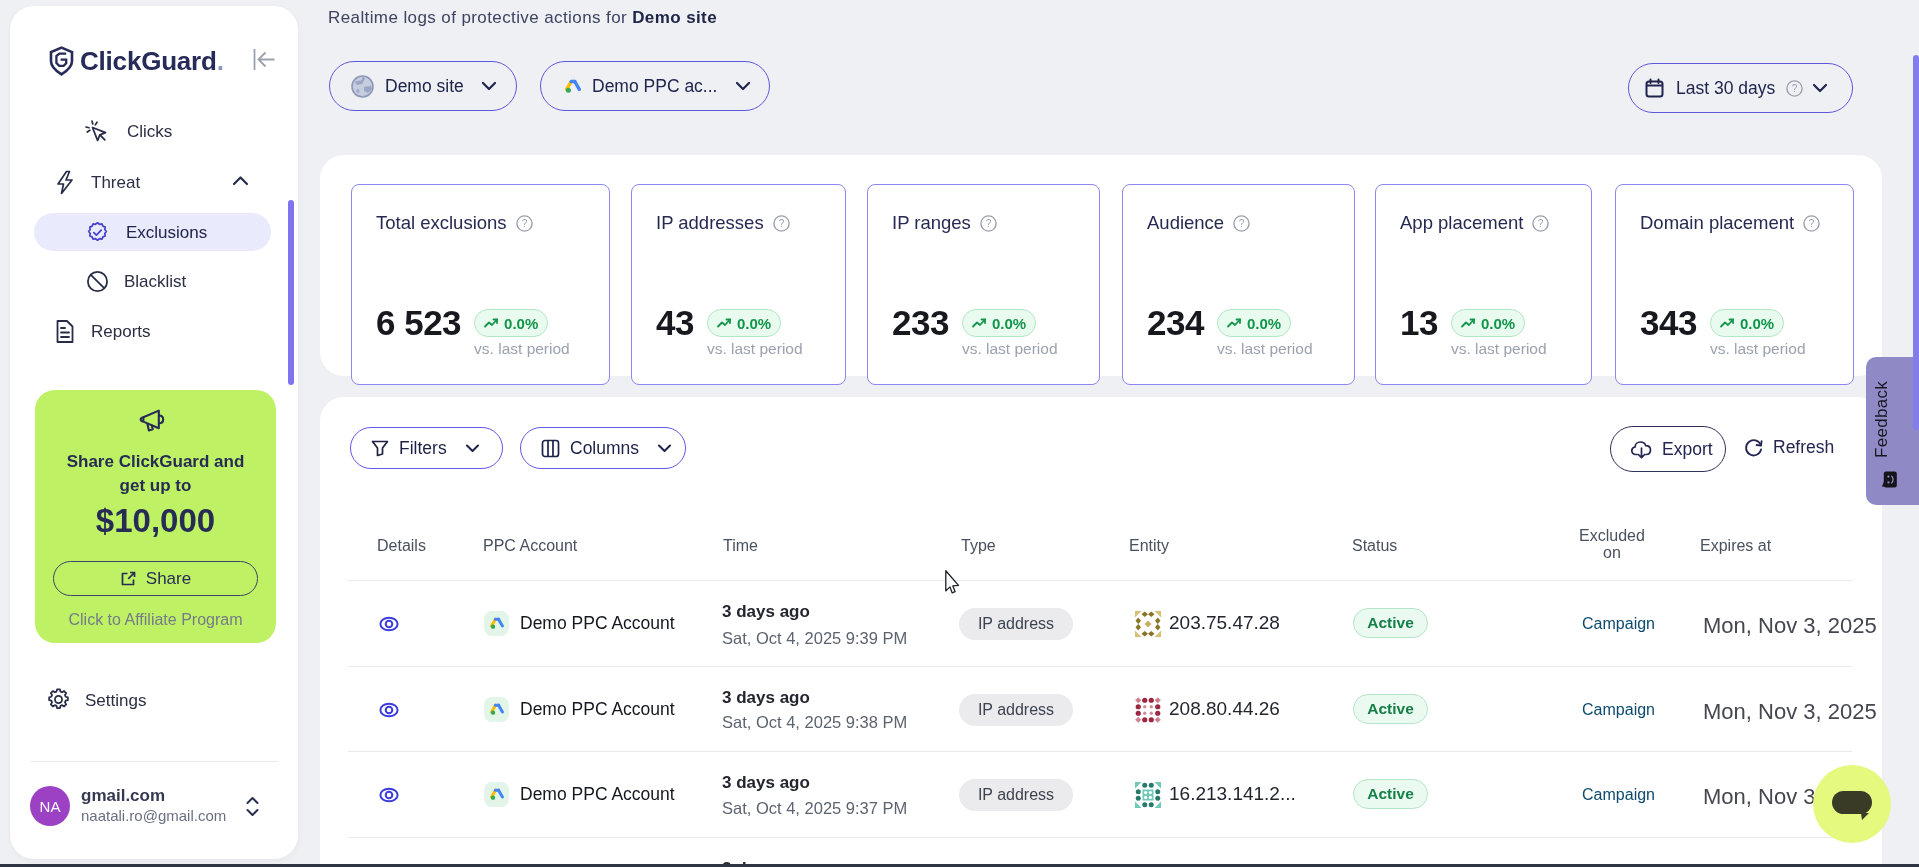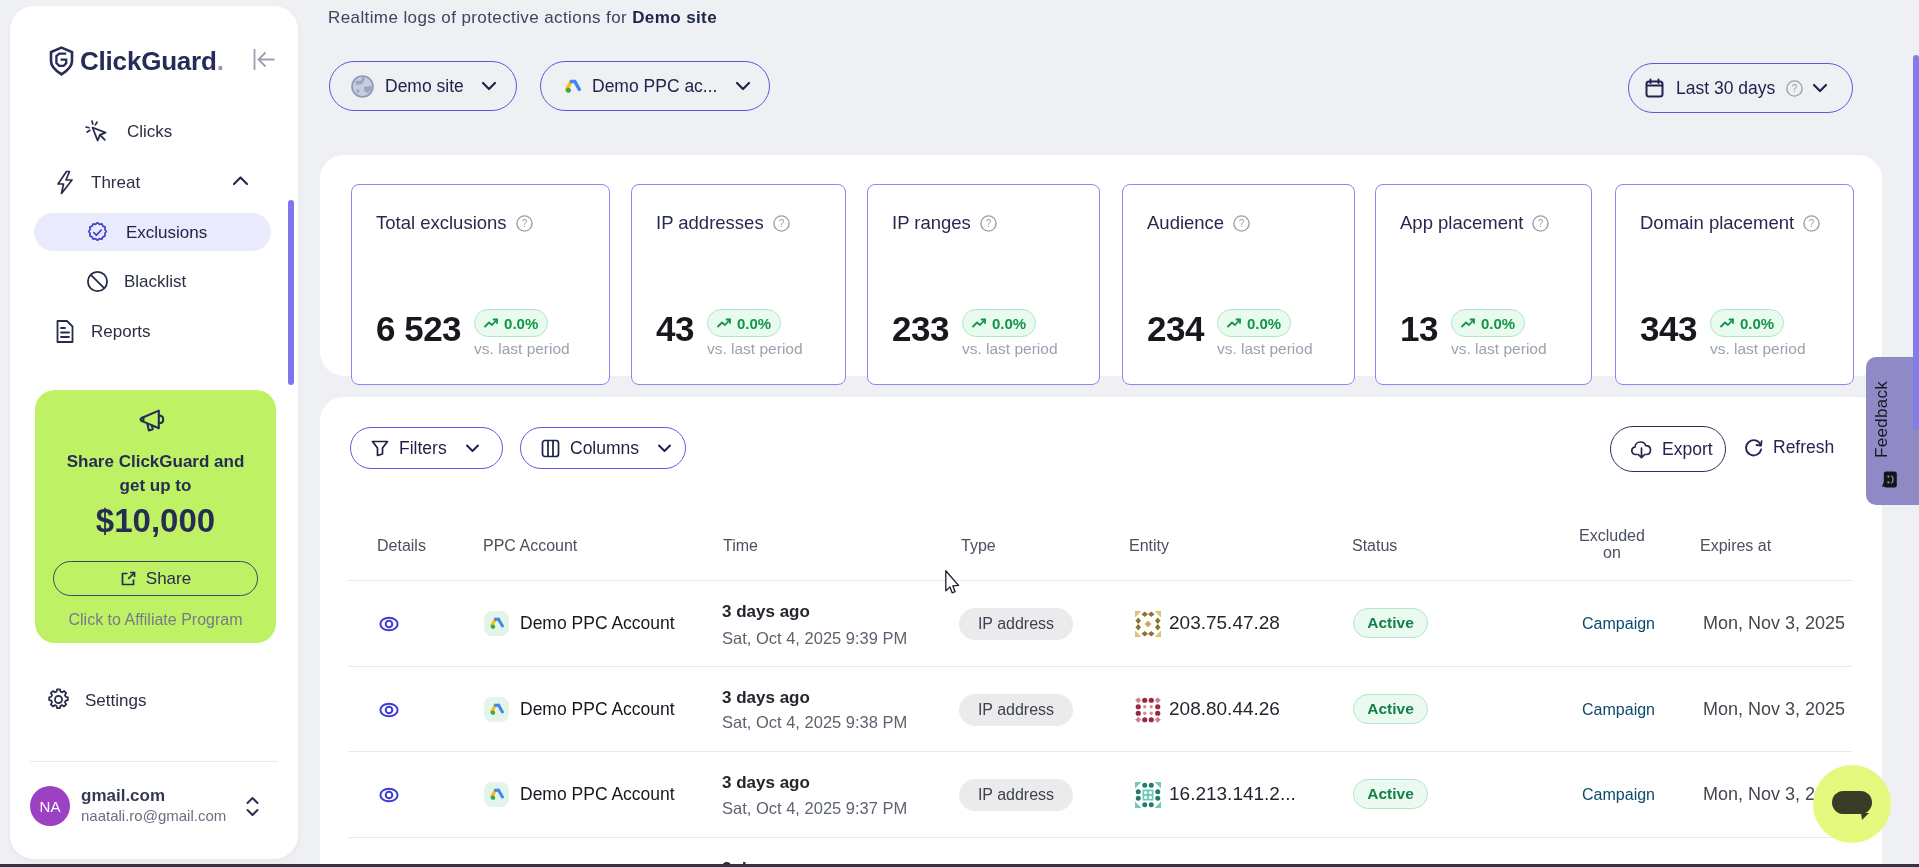--- a/index.html
+++ b/index.html
@@ -22,37 +22,37 @@
 .avatar { left:30px; top:786px; width:40px; height:40px; border-radius:50%; background:#9d41c4; color:#fff; font-size:15px; display:flex; align-items:center; justify-content:center; }
 
 .topline { left:328px; top:8px; font-size:17px; color:#3e4360; letter-spacing:0.4px; }
 .topline b { color:#202649; }
 .selbtn { height:50px; border-radius:25px; border:1.5px solid #5e57dc; display:flex; align-items:center; }
 
 .panel { background:#fff; border-radius:24px; }
 .statcard { top:184px; height:201px; border-radius:8px; border:1.2px solid #8b86f1; background:#fff; }
 .sc-title { position:absolute; left:24px; top:27px; display:flex; align-items:center; gap:9px; font-size:18.5px; color:#262a52; }
 .sc-bottom { position:absolute; left:24px; bottom:26px; display:flex; align-items:flex-end; gap:13px; }
-.sc-num { font-size:35px; font-weight:700; color:#17191f; line-height:34px; letter-spacing:-0.5px; margin-bottom:12px; }
+.sc-num { font-size:35px; font-weight:700; color:#17191f; line-height:34px; letter-spacing:-0.5px; margin-bottom:18px; }
 .gpill { height:28px; width:fit-content; border-radius:14px; background:#e9fbef; border:1px solid #b2e7c5; display:flex; align-items:center; gap:4px; padding:0 9px 0 8px; font-size:15px; font-weight:600; color:#12954b; }
 .vslp { margin-top:3px; font-size:15.5px; color:#9ba1ad; line-height:18px; }
 
 .toolbtn { height:42px; border-radius:21px; border:1.3px solid #6159e8; display:flex; align-items:center; font-size:17.5px; color:#1d2147; font-weight:500; }
 .th { position:absolute; font-size:16px; color:#49505f; line-height:17px; }
 .rowline { position:absolute; height:1px; background:#e8e9ed; }
 .eyeic { position:absolute; }
 .ppcic { position:absolute; width:25px; height:25px; border-radius:8px; background:#e3f4e9; display:flex; align-items:center; justify-content:center; }
 .ppctxt { position:absolute; font-size:17.5px; font-weight:500; color:#15181f; line-height:22px; }
 .time1 { position:absolute; font-size:17px; font-weight:600; color:#23262e; line-height:19px; }
 .time2 { position:absolute; font-size:16.5px; color:#5c6370; line-height:16px; }
 .typepill { position:absolute; width:114px; height:32px; border-radius:16px; background:#ebebee; display:flex; align-items:center; justify-content:center; font-size:16px; color:#3d434f; }
 .iptxt { position:absolute; font-size:19px; color:#23262e; line-height:22px; }
 .activepill { position:absolute; width:75px; height:30px; border-radius:15px; background:#eafaf0; border:1px solid #b5e4c7; display:flex; align-items:center; justify-content:center; font-size:15.5px; font-weight:700; color:#157f48; }
 .campaign { position:absolute; width:95px; text-align:right; font-size:16px; color:#0c4a6e; }
-.expires { position:absolute; font-size:18px; color:#44474f; }
+.expires { position:absolute; font-size:22px; color:#44474f; }
 
 .feedback { left:1866px; top:357px; width:53px; height:148px; border-radius:10px 0 0 10px; background:#8f89c6; }
 .fb-text { position:absolute; left:1872px; top:368px; width:30px; height:90px; writing-mode:vertical-rl; transform:rotate(180deg); font-size:17px; color:#17171e; letter-spacing:0.3px; }
 .winscroll { left:1913px; top:55px; width:6px; height:375px; border-radius:3px; background:#837ceb; }
 .chatbtn { left:1813px; top:765px; width:78px; height:78px; border-radius:50%; background:#e5f97f; }
 .bottomline { left:0; top:864px; width:1919px; height:3px; background:#303543; }
 </style>
 </head>
 <body>
 <div class="page">

